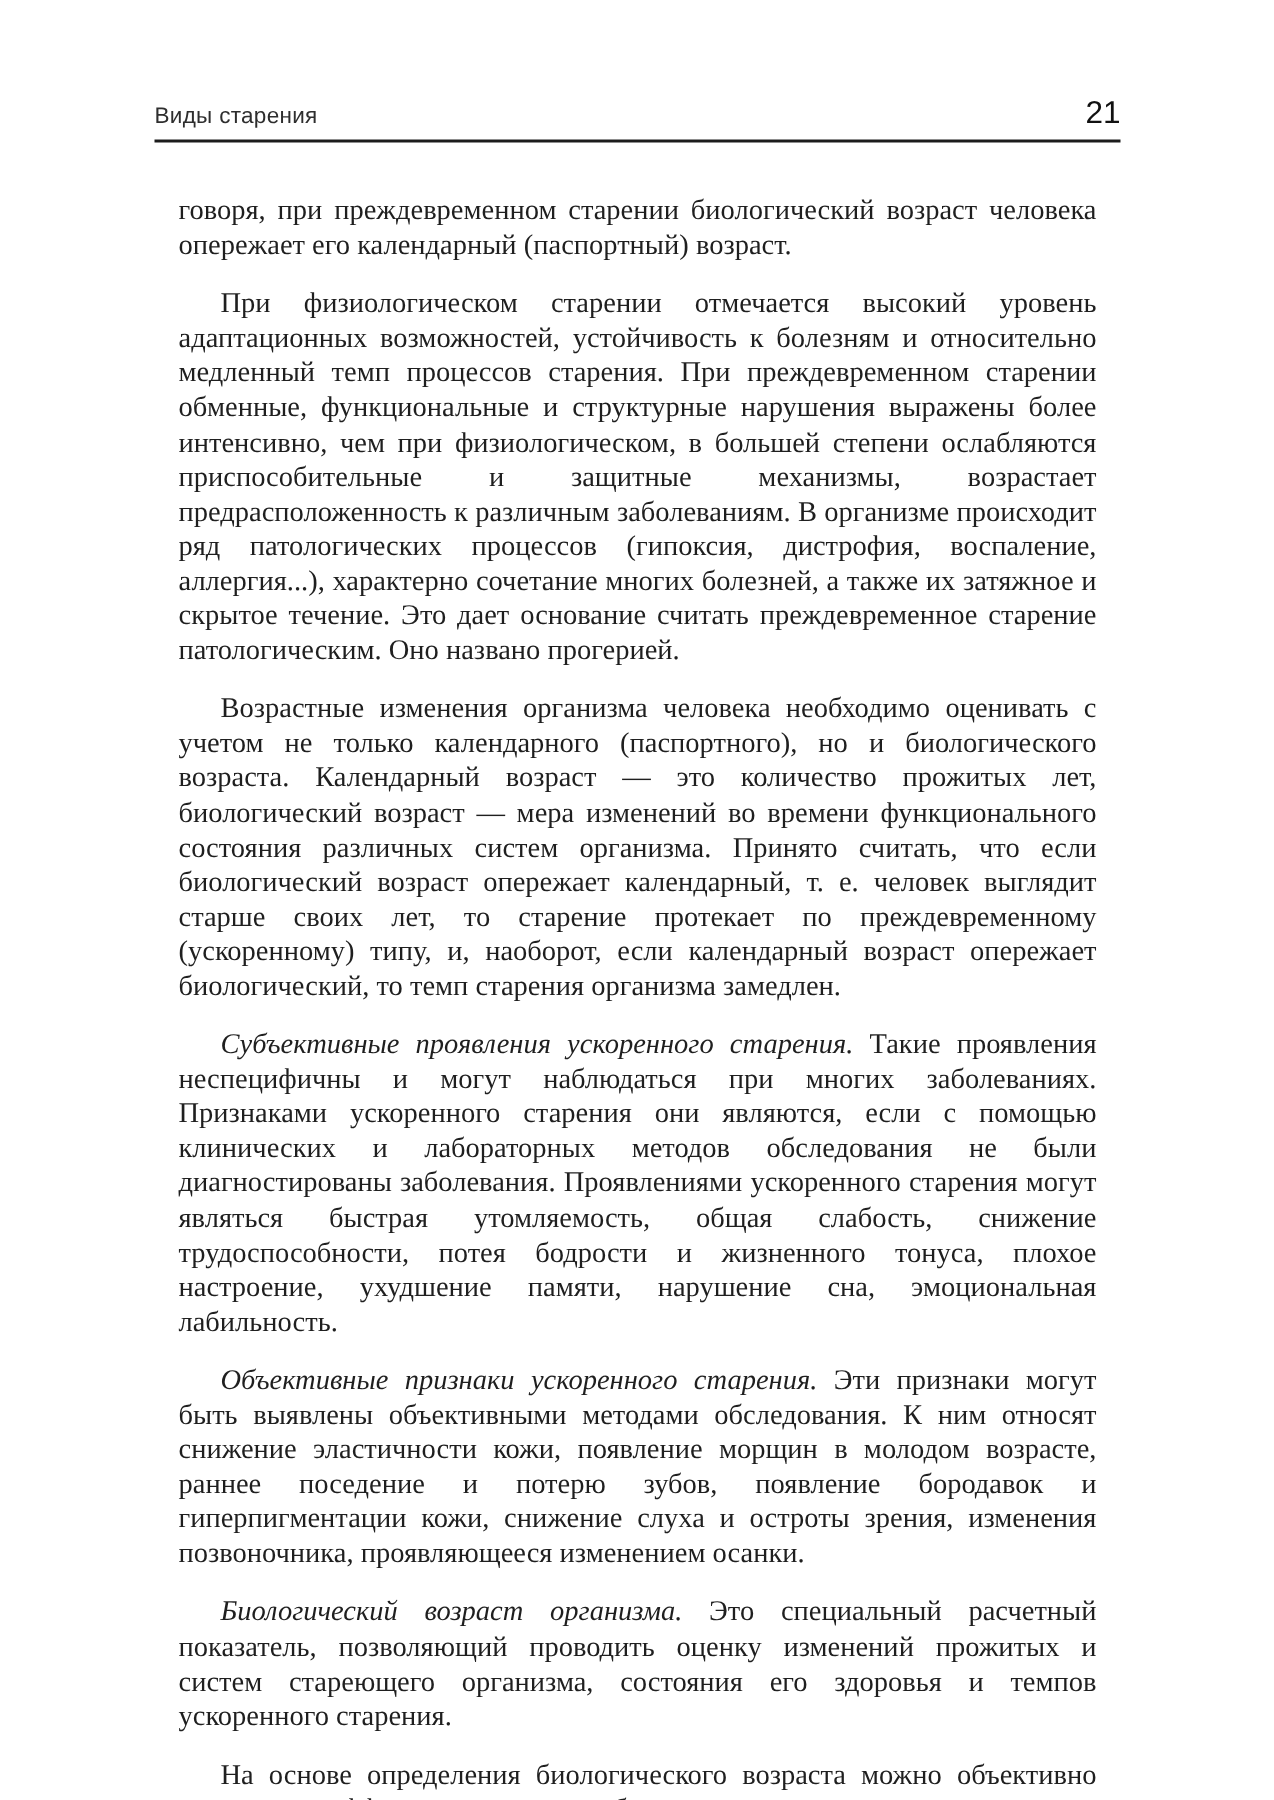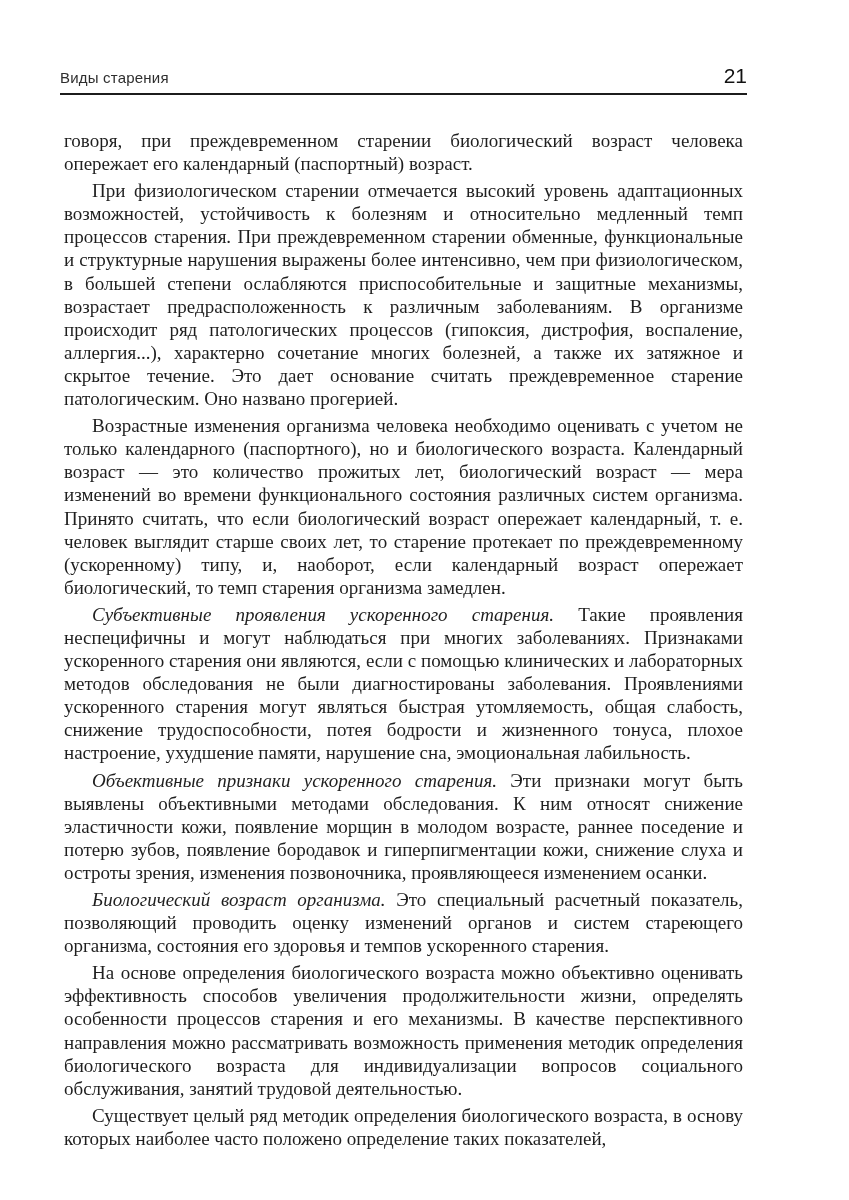--- a/index.html
+++ b/index.html
@@ -6,21 +6,21 @@
     margin: 0;
     padding: 0;
     background: #ffffff;
   }
   .page {
     position: relative;
     width: 849px;
     height: 1200px;
     background: #ffffff;
     box-sizing: border-box;
-    padding: 64px 102px 0 60px;
+    padding: 64px 102px 0 103px;
     font-family: "Liberation Serif", "DejaVu Serif", serif;
     color: #1f1f1f;
     overflow: hidden;
   }
   .page-header {
     display: flex;
     justify-content: space-between;
     align-items: flex-end;
     font-family: "Liberation Sans", "DejaVu Sans", sans-serif;
   }
@@ -40,21 +40,21 @@
     border-top: 2px solid #1c1c1c;
     margin: 5px 0 0 0;
   }
   .page-body {
     margin-top: 34px;
     font-size: 19px;
     line-height: 23.1px;
     text-align: justify;
   }
   .para {
-    margin: 4px;
+    margin: 16px;
   }
   .para.indent {
     text-indent: 28px;
   }
   .para.continuation {
     text-indent: 0;
   }
   .lead {
   }
 </style>
@@ -76,21 +76,21 @@
 
     <p class="para indent"><span>При физиологическом старении отмечается высокий уровень адаптационных возможностей, устойчивость к болезням и относительно медленный темп процессов старения. При преждевременном старении обменные, функциональные и структурные нарушения выражены более интенсивно, чем при физиологическом, в большей степени ослабляются приспособительные и защитные механизмы, возрастает предрасположенность к различным заболеваниям. В организме происходит ряд патологических процессов (гипоксия, дистрофия, воспаление, аллергия...), характерно сочетание многих болезней, а также их затяжное и скрытое течение. Это дает основание считать преждевременное старение патологическим. Оно названо прогерией.</span></p>
 
     <p class="para indent"><span>Возрастные изменения организма человека необходимо оценивать с учетом не только календарного (паспортного), но и биологического возраста. Календарный возраст — это количество прожитых лет, биологический возраст — мера изменений во времени функционального состояния различных систем организма. Принято считать, что если биологический возраст опережает календарный, т. е. человек выглядит старше своих лет, то старение протекает по преждевременному (ускоренному) типу, и, наоборот, если календарный возраст опережает биологический, то темп старения организма замедлен.</span></p>
 
 
     <p class="para indent"><em class="lead">Субъективные проявления ускоренного старения.</em> <span>Такие проявления неспецифичны и могут наблюдаться при многих заболеваниях. Признаками ускоренного старения они являются, если с помощью клинических и лабораторных методов обследования не были диагностированы заболевания. Проявлениями ускоренного старения могут являться быстрая утомляемость, общая слабость, снижение трудоспособности, потея бодрости и жизненного тонуса, плохое настроение, ухудшение памяти, нарушение сна, эмоциональная лабильность.</span></p>
 
     <p class="para indent"><em class="lead">Объективные признаки ускоренного старения.</em> <span>Эти признаки могут быть выявлены объективными методами обследования. К ним относят снижение эластичности кожи, появление морщин в молодом возрасте, раннее поседение и потерю зубов, появление бородавок и гиперпигментации кожи, снижение слуха и остроты зрения, изменения позвоночника, проявляющееся изменением осанки.</span></p>
 
-    <p class="para indent"><em class="lead">Биологический возраст организма.</em> <span>Это специальный расчетный показатель, позволяющий проводить оценку изменений органов и систем стареющего организма, состояния его здоровья и темпов ускоренного старения.</span></p>
+    <p class="para indent"><em class="lead">Биологический возраст организма.</em> <span>Это специальный расчетный показатель, позволяющий проводить оценку изменений прожитых и систем стареющего организма, состояния его здоровья и темпов ускоренного старения.</span></p>
 
     <p class="para indent"><span>На основе определения биологического возраста можно объективно оценивать эффективность способов увеличения продолжительности жизни, определять особенности процессов старения и его механизмы. В качестве перспективного направления можно рассматривать возможность применения методик определения биологического возраста для индивидуализации вопросов социального обслуживания, занятий трудовой деятельностью.</span></p>
 
     <p class="para indent"><span>Существует целый ряд методик определения биологического возраста, в основу которых наиболее часто положено определение таких показателей,</span></p>
 
   </div>
 
 </div>
 
 </body></html>

